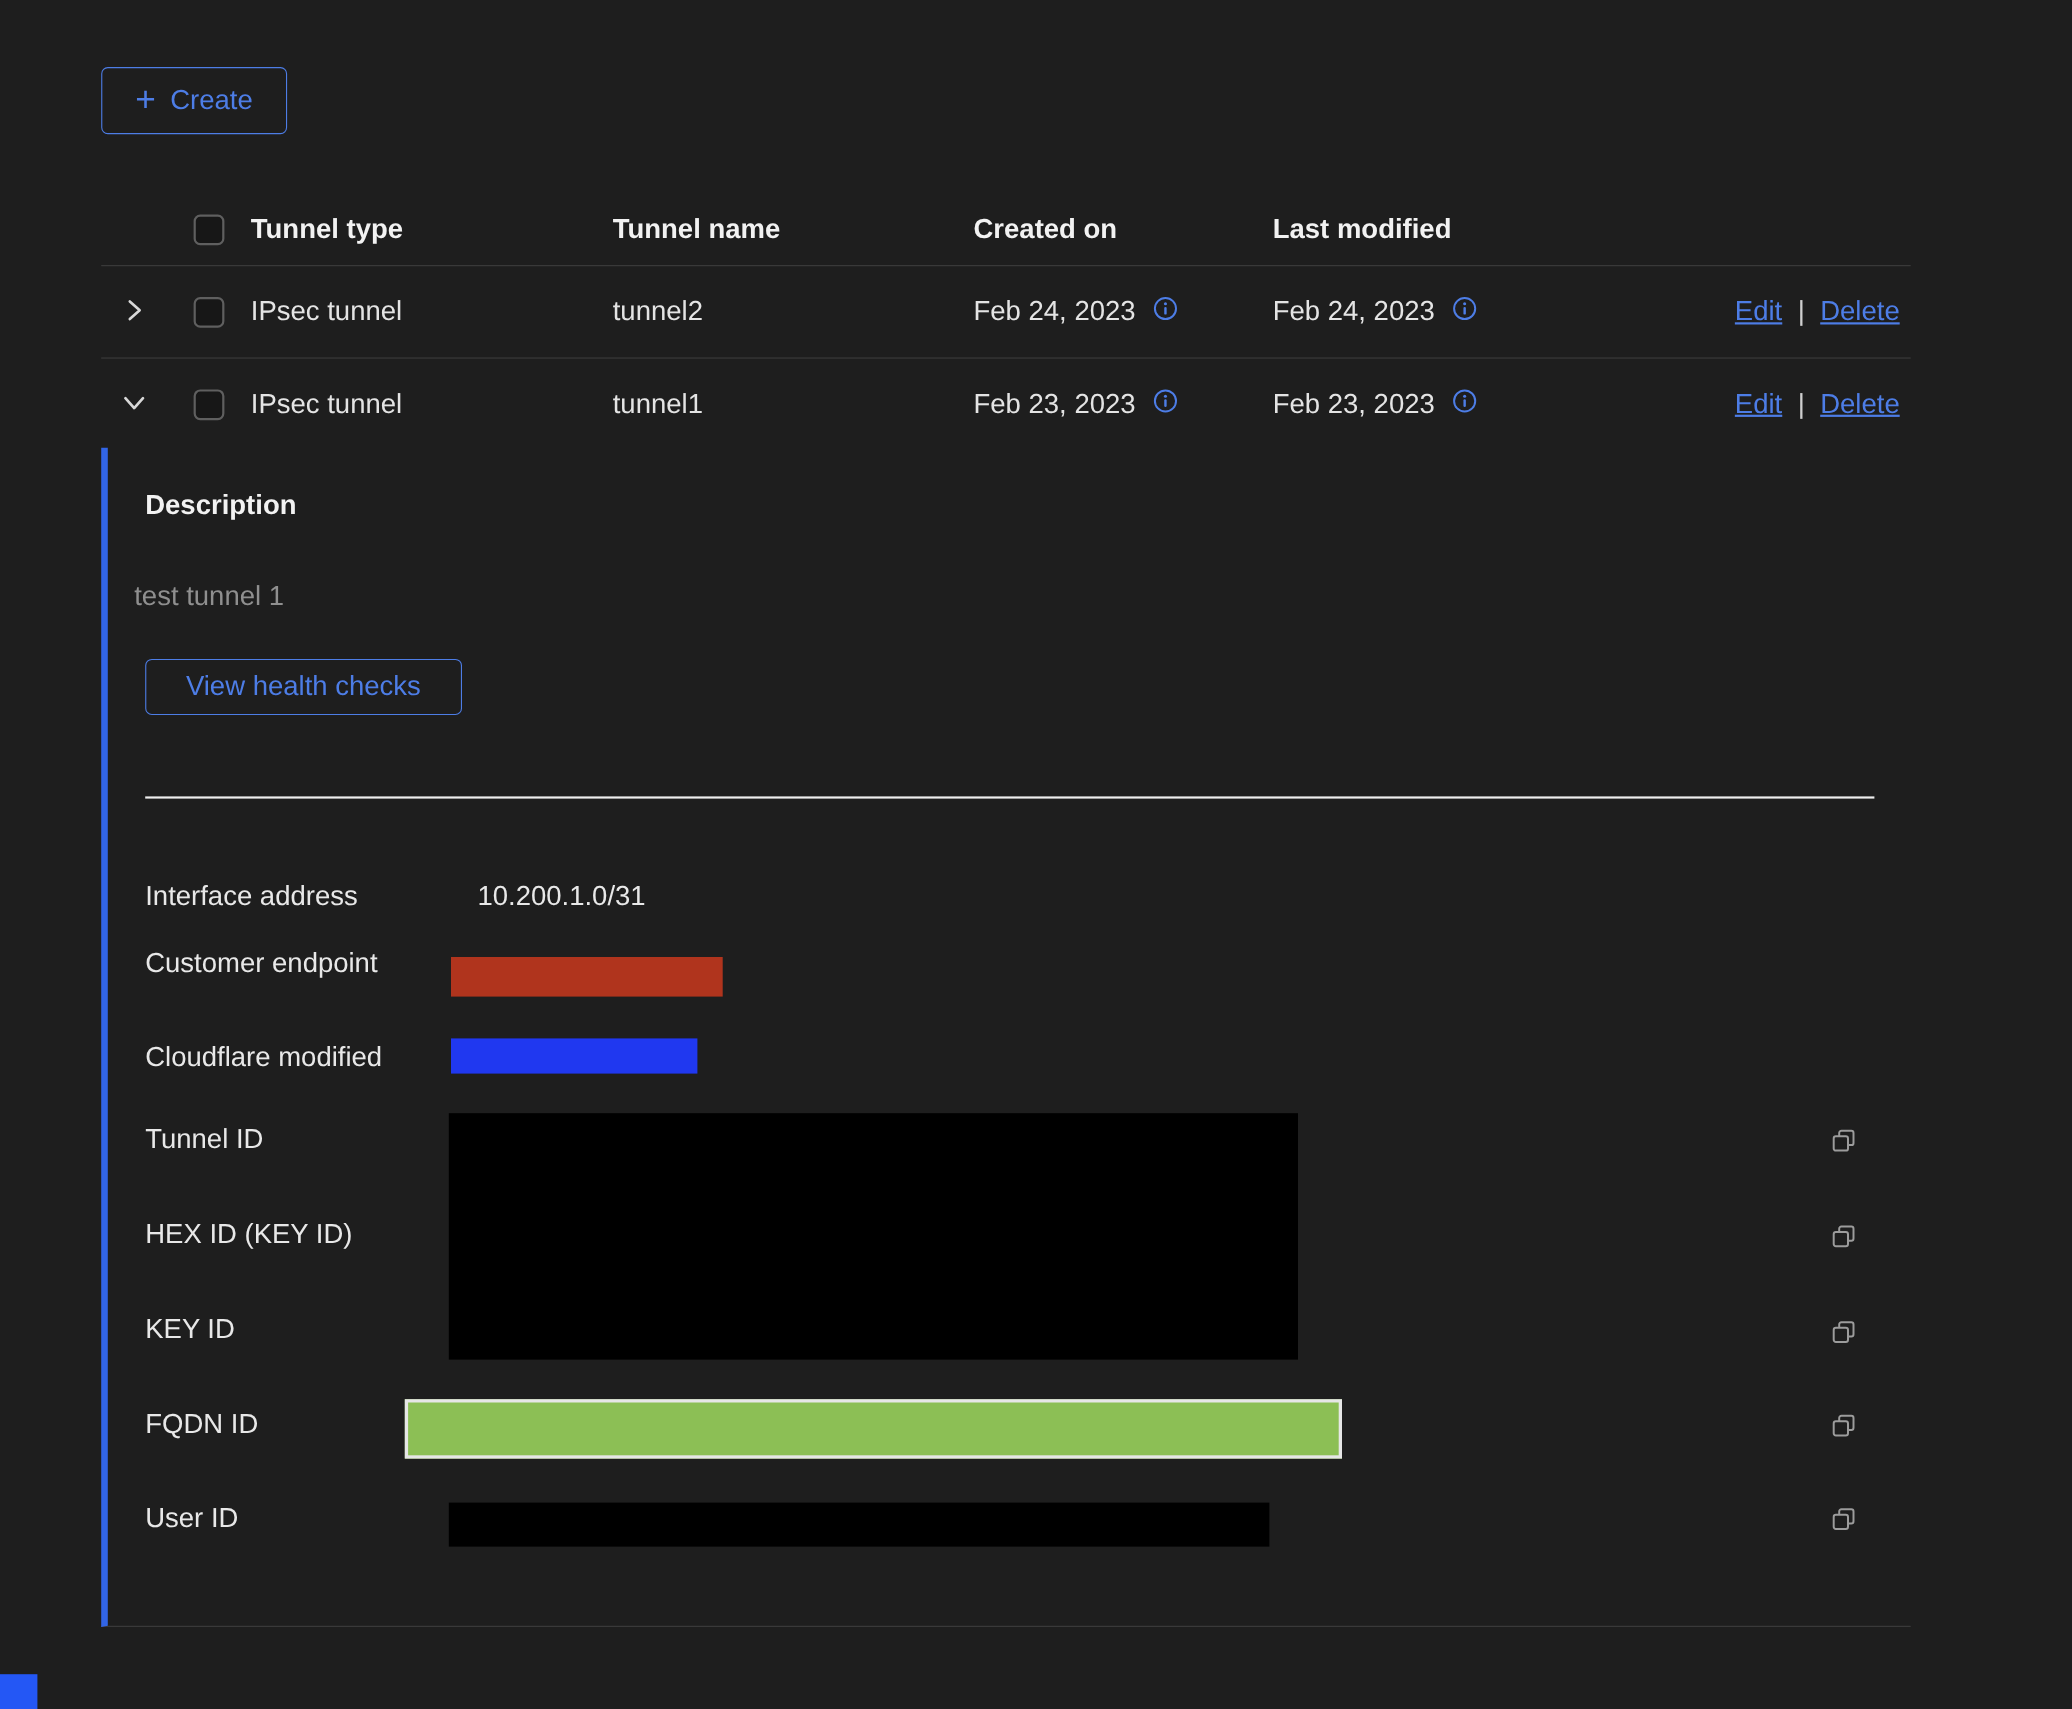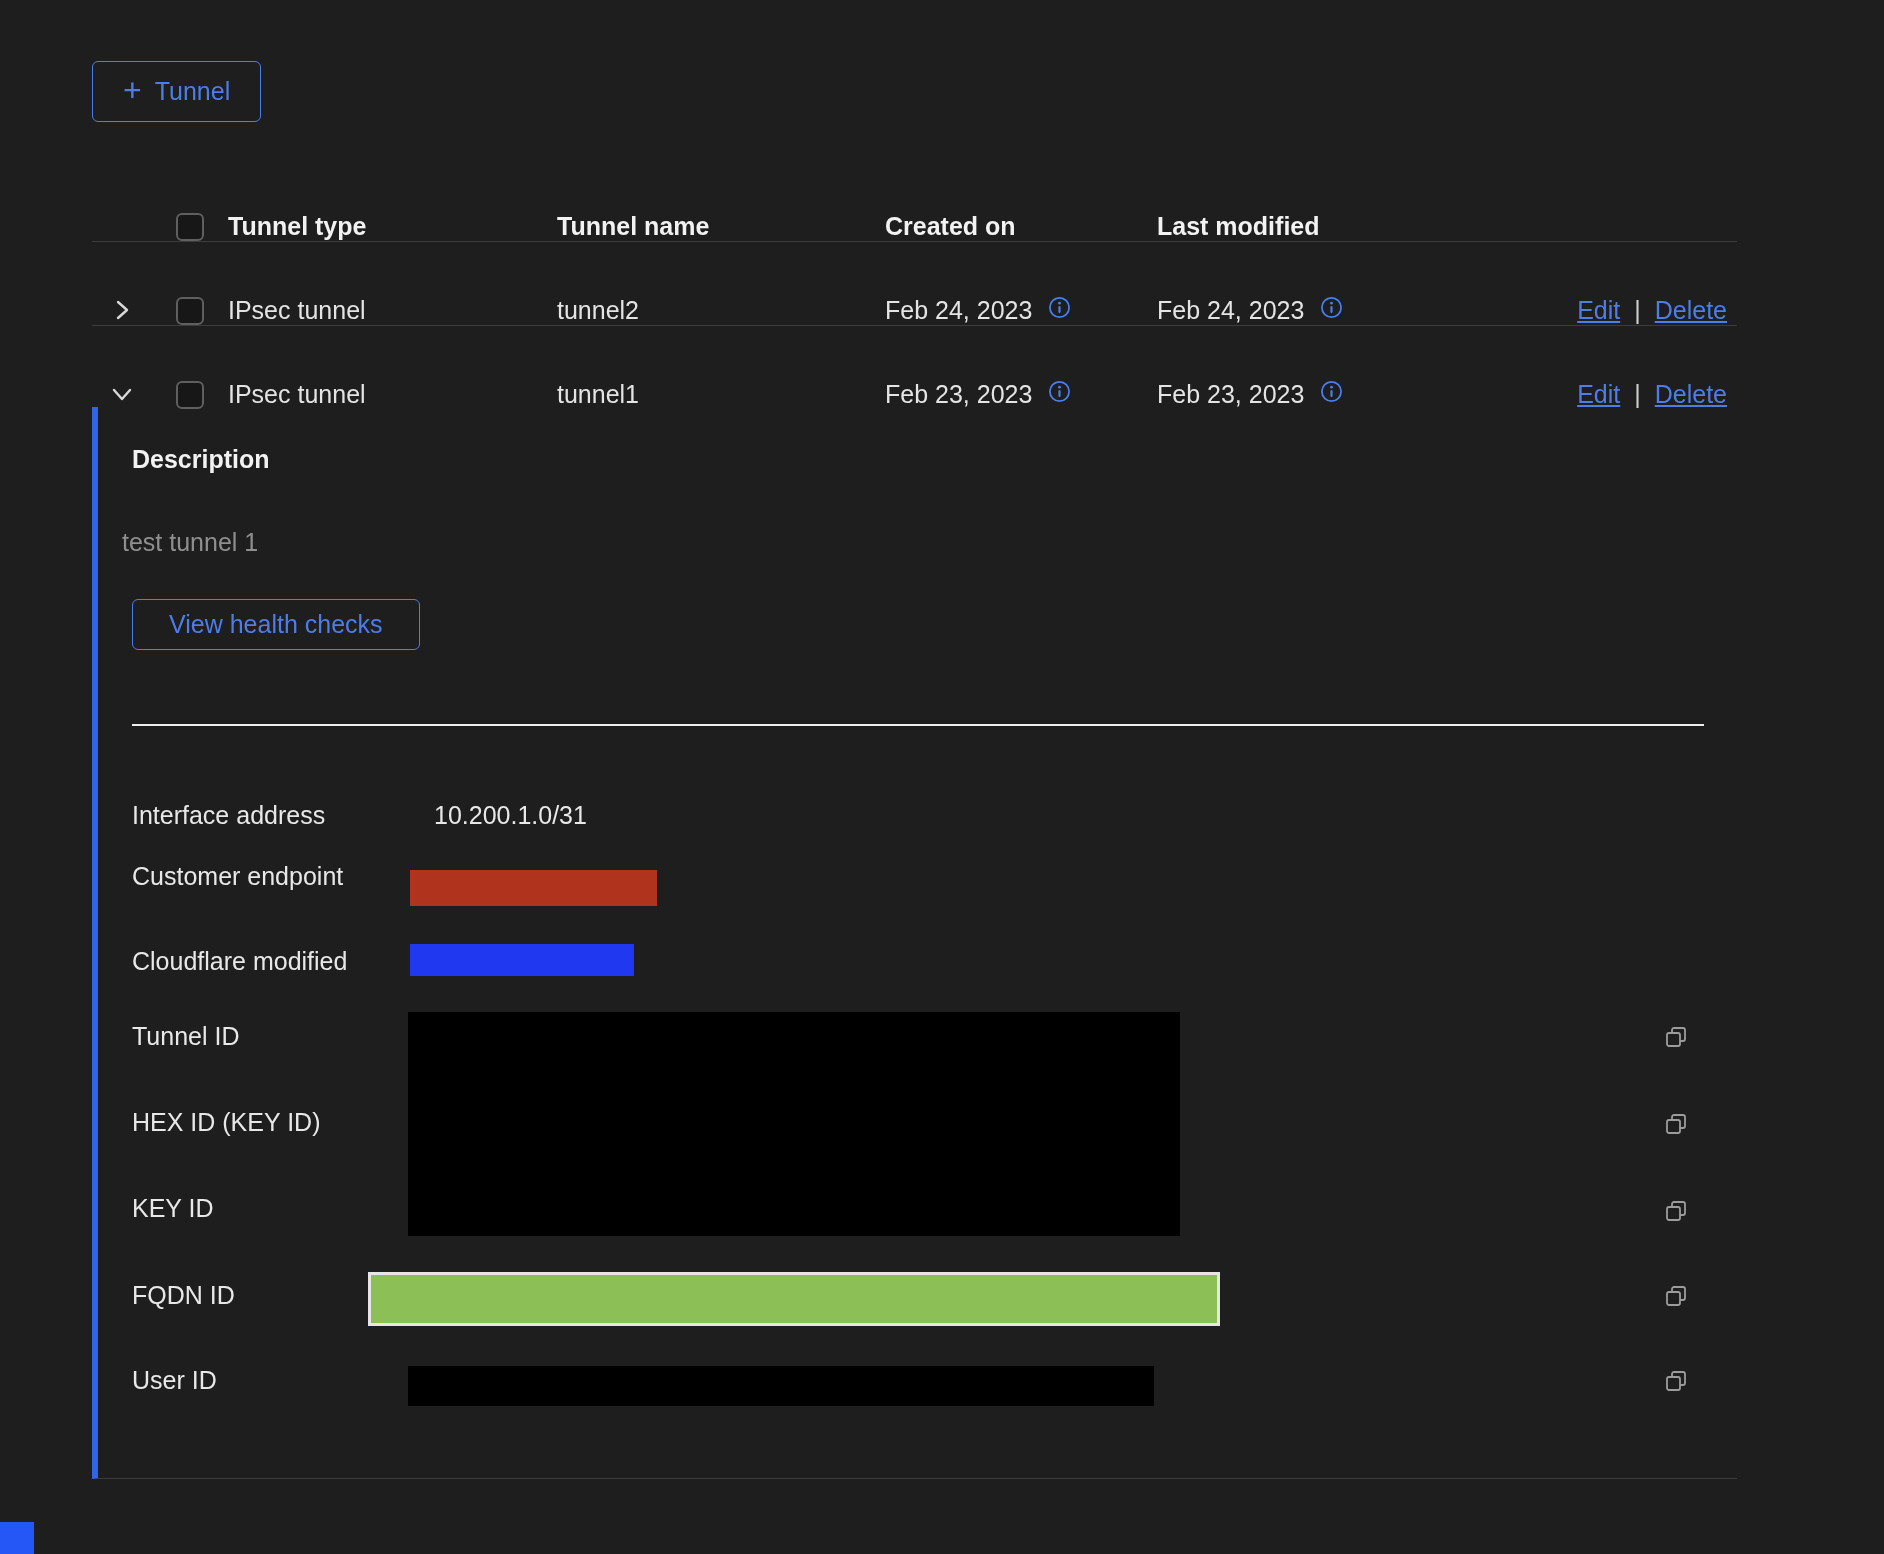--- a/index.html
+++ b/index.html
@@ -41,21 +41,21 @@
   }
   
   .table {
     position: absolute;
     left: 92px;
     top: 176px;
     width: 1645px;
   }
   .trow {
     display: flex;
-    align-items: flex-end;
+    align-items: center;
     height: 83px;
     border-bottom: 1px solid #3c3c3c;
     font-size: 25px;
     color: #e4e4e4;
   }
   .thead {
     height: 65px;
     font-weight: bold;
     color: #f2f2f2;
   }
@@ -119,21 +119,21 @@
     height: 32px;
   }
 </style>
 </head>
 <body>
 
 <div class="page">
 
   <button class="btn-outline create-btn">
     <span class="plus">+</span>
-    <span>Tunnel</span>
+    <span>Create</span>
   </button>
 
   <div class="table">
 
     <div class="trow thead">
       <span class="c-expand"></span>
       <span class="c-check">
         <span class="checkbox"></span>
       </span>
       <span class="c-type">Tunnel type</span>

